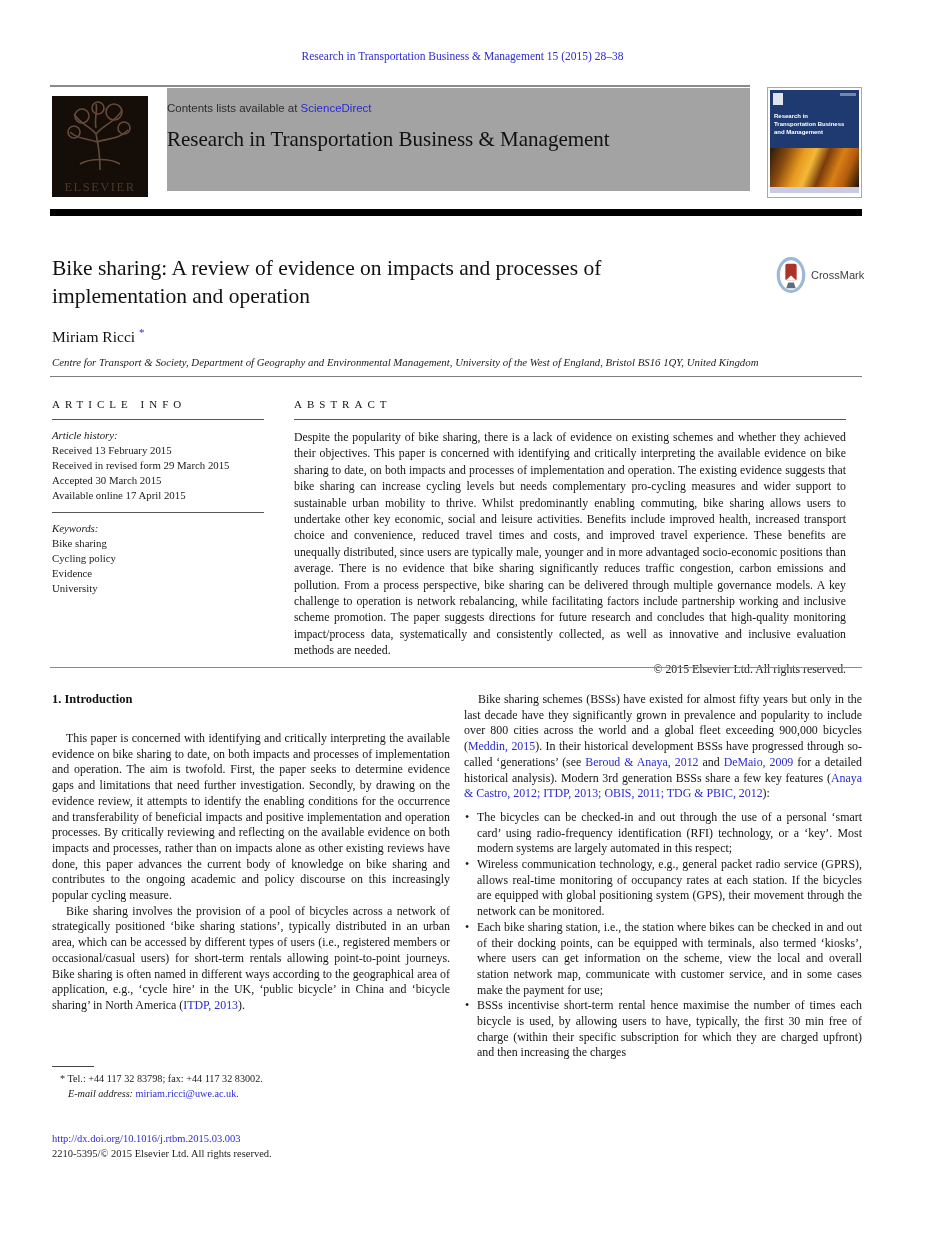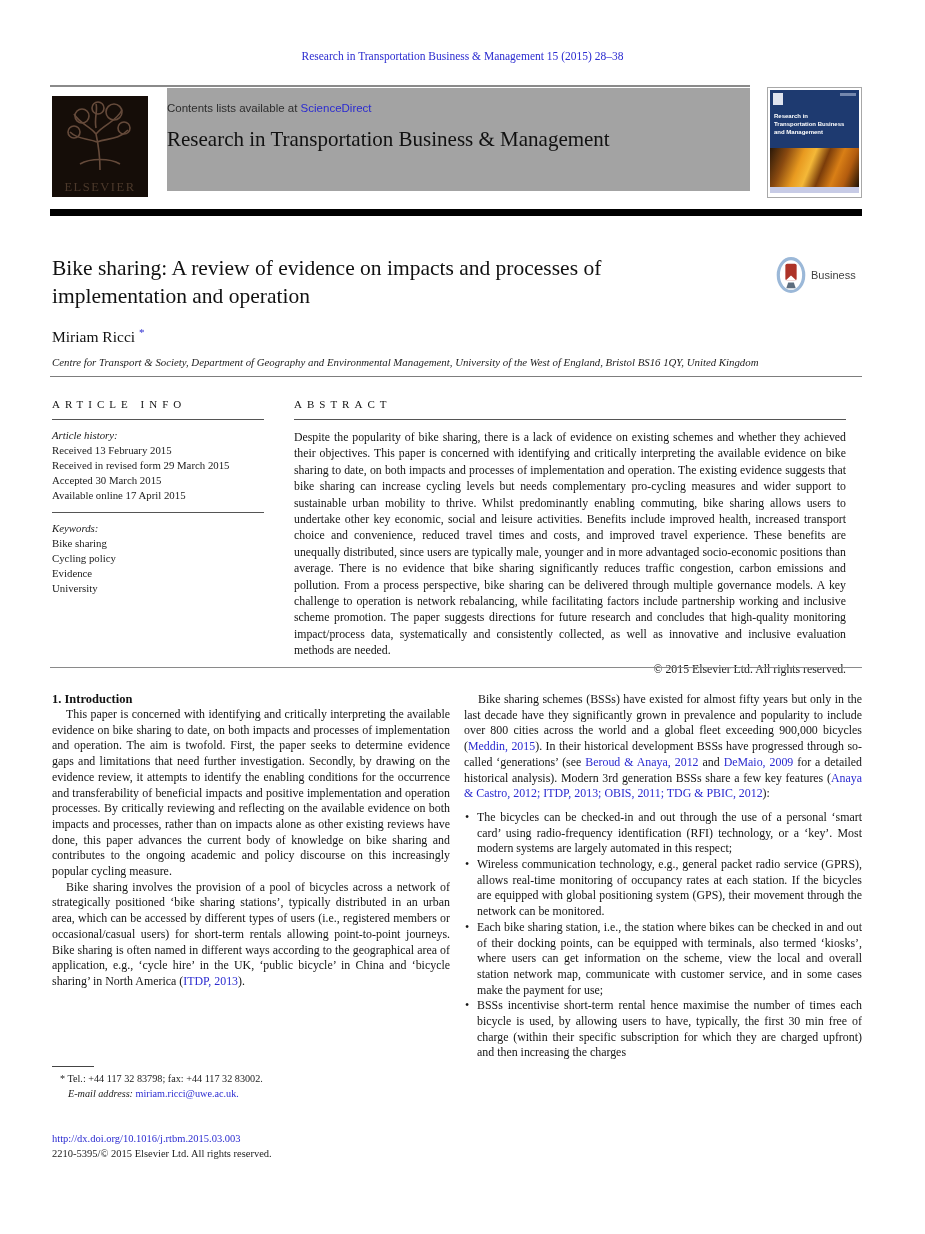--- a/index.html
+++ b/index.html
@@ -70,21 +70,21 @@
 
   .abs-col { position:absolute; left:294px; top:398px; width:552px; }
   .abstract-text { margin-top:9px; font-size:11.8px; line-height:16.4px; text-align:justify; color:#141414; }
   .abstract-copyright { margin-top:3px; text-align:right; font-size:11.8px; }
 
   .rule-2 { position:absolute; top:667px; left:50px; width:812px; height:1px; background:#8a8a8a; }
 
   
   .col-left  { position:absolute; left:52px;  top:692px; width:398px; }
   .col-right { position:absolute; left:464px; top:692px; width:398px; }
-  .section-heading { font-size:12.5px; font-weight:bold; color:#111; margin-bottom:0; }
+  .section-heading { font-size:12.5px; font-weight:bold; color:#111; margin-bottom:24px; }
   .body-p { font-size:11.9px; line-height:15.7px; text-align:justify; text-indent:14px; color:#141414; }
   .bullet-list { list-style:none; margin-top:8px; }
   .bullet-list li {
     position:relative; padding-left:13px; font-size:11.9px; line-height:15.7px;
     text-align:justify; color:#141414;
   }
   .bullet-list li::before { content:"\2022"; position:absolute; left:1px; top:0; }
 
   
   .footnote { position:absolute; left:52px; top:1066px; width:398px; font-size:10.2px; line-height:14.5px; color:#1a1a1a; }
@@ -148,21 +148,21 @@
 
   <h1 class="art-title" style="font-weight:normal;">Bike sharing: A review of evidence on impacts and processes of implementation and operation</h1>
 
   <div class="crossmark">
     <svg width="32" height="38" viewBox="0 0 34 40">
       <ellipse cx="17" cy="20" rx="13.5" ry="17.5" fill="#ffffff" stroke="#9bb8d8" stroke-width="3.4"></ellipse>
       <rect x="11" y="8" width="12" height="18" rx="2" fill="#ad3328"></rect>
       <polygon points="11,26 17,20.5 23,26" fill="#ffffff"></polygon>
       <path d="M14 28 h6 l2 6 h-10 z" fill="#5d6d7e"></path>
     </svg>
-    <span class="crossmark-label">Business</span>
+    <span class="crossmark-label">CrossMark</span>
   </div>
 
   <div class="author">
     <span>Miriam Ricci</span>
     <sup>*</sup>
   </div>
 
   <div class="affiliation">Centre for Transport &amp; Society, Department of Geography and Environmental Management, University of the West of England, Bristol BS16 1QY, United Kingdom</div>
   <div class="rule-1"></div>
 

